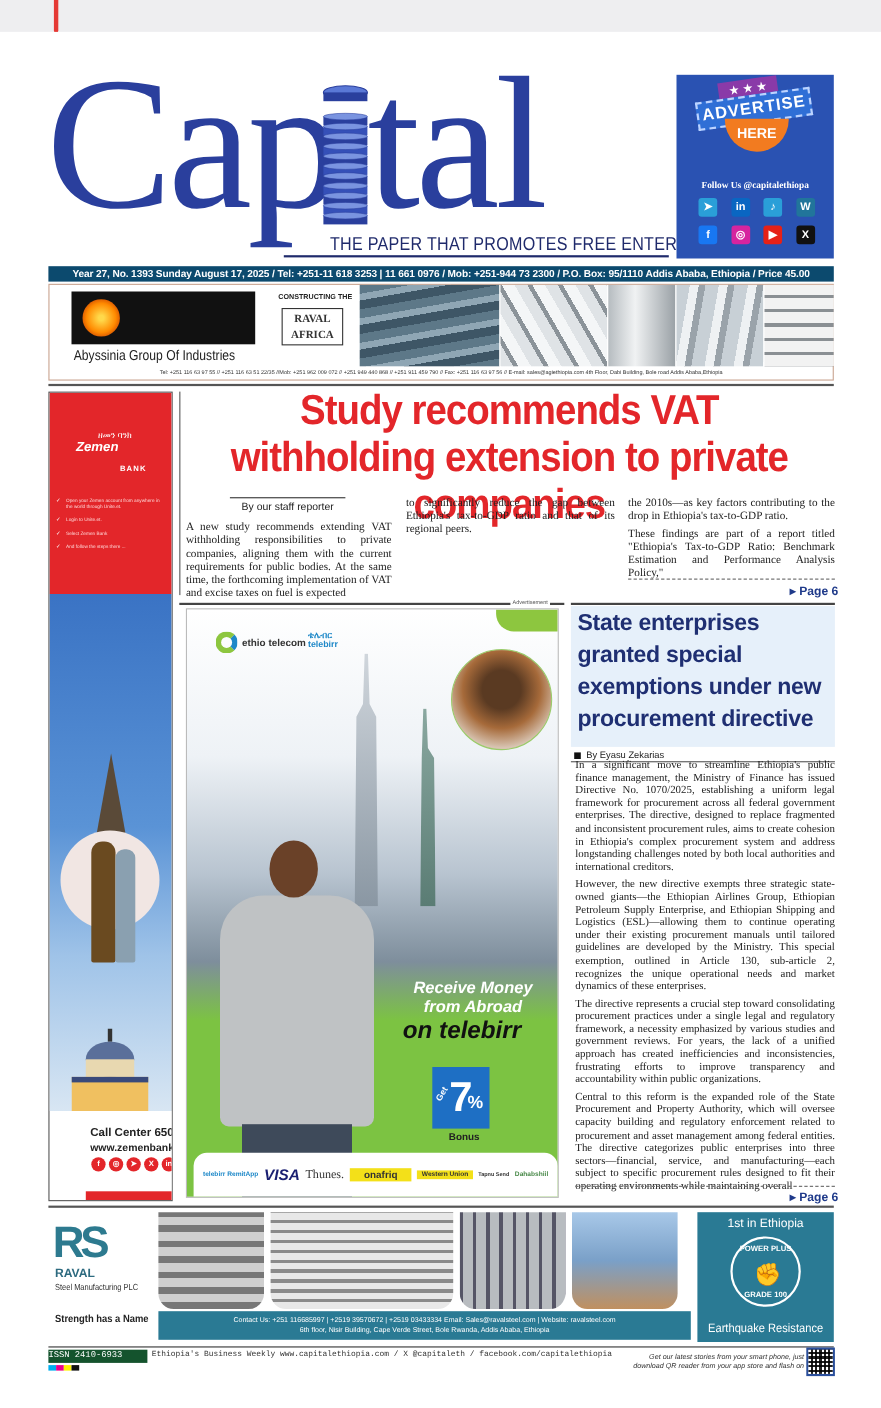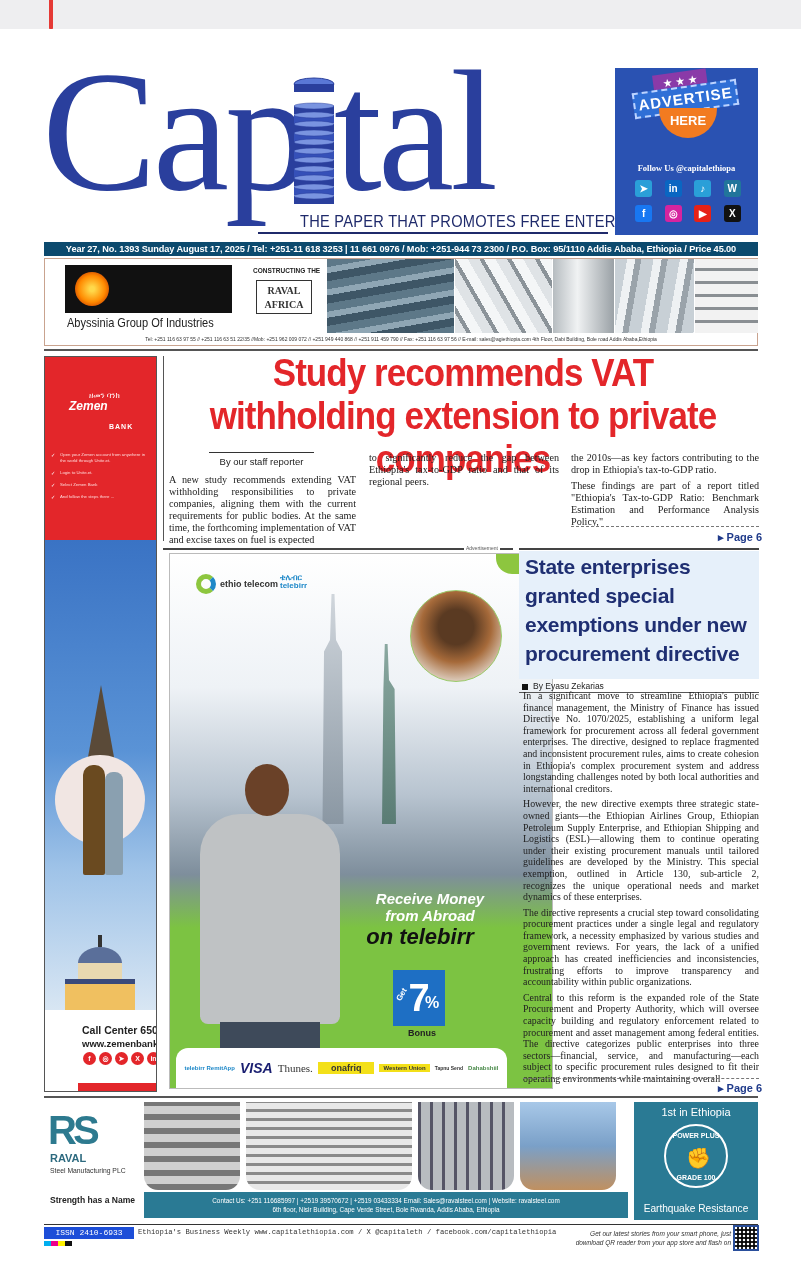--- a/index.html
+++ b/index.html
@@ -72,21 +72,21 @@
 .col2{left:369px;top:452px;width:190px;}
 .col3{left:571px;top:452px;width:188px;}
 .dash-rule{position:absolute;left:571px;top:526px;width:188px;border-top:1px dashed #777;}
 .pageref{position:absolute;font-family:"Liberation Sans",sans-serif;font-weight:bold;font-size:11px;color:#1f3a8a;}
 .pageref-lead{left:718px;top:531px;}
 .rule-mid{position:absolute;left:163px;top:548px;width:350px;height:2px;background:#444;}
 .rule-mid2{position:absolute;left:519px;top:548px;width:240px;height:2px;background:#444;}
 .adv-label{position:absolute;left:464px;top:545px;background:#fff;padding:0 2px;font-size:5px;color:#555;font-family:"Liberation Sans",sans-serif;}
 
 
-.tele{position:absolute;left:169px;top:553px;width:384px;height:536px;border:1px solid #bbb;overflow:hidden;background:linear-gradient(#ffffff 0%,#eef2f6 25%,#b8c4d0 45%,#7e8e9c 60%,#7cc342 70%,#7cc342 100%);}
+.tele{position:absolute;left:169px;top:553px;width:339px;height:536px;border:1px solid #bbb;overflow:hidden;background:linear-gradient(#ffffff 0%,#eef2f6 25%,#b8c4d0 45%,#7e8e9c 60%,#7cc342 70%,#7cc342 100%);}
 .tele-corner{position:absolute;right:0;top:0;width:56px;height:20px;background:#8dc63f;border-radius:0 0 0 16px;}
 .tele-logo{position:absolute;left:26px;top:20px;display:flex;align-items:center;gap:4px;}
 .tele-swirl{width:20px;height:20px;border-radius:50%;border:5px solid #8dc63f;border-right-color:#1e88c8;}
 .tele-name{font-family:"Liberation Sans",sans-serif;font-size:9px;font-weight:bold;color:#333;}
 .tele-sub{position:absolute;left:110px;top:20px;font-family:"Liberation Sans",sans-serif;font-size:8px;color:#1e88c8;font-weight:bold;line-height:8px;}
 .tele-circle{position:absolute;left:240px;top:36px;width:92px;height:92px;border-radius:50%;border:1px solid #9acb6a;background:radial-gradient(circle at 50% 40%,#5a3a22 25%,#a66a3a 50%,#d8c4b2 75%);}
 .tower{position:absolute;left:148px;top:40px;width:30px;height:230px;background:linear-gradient(#d0d6dc,#8a97a3);clip-path:polygon(45% 0,55% 0,60% 20%,80% 25%,85% 100%,15% 100%,20% 25%,40% 20%);}
 .liberty{position:absolute;left:205px;top:90px;width:28px;height:180px;background:linear-gradient(#8aa8a0,#5a7c74);clip-path:polygon(35% 0,45% 0,50% 20%,70% 25%,75% 100%,25% 100%,30% 25%);}
 .man{position:absolute;left:20px;top:210px;width:150px;height:330px;}
 .man-head{position:absolute;left:55px;top:0;width:44px;height:52px;border-radius:50%;background:#6a4128;}
@@ -129,21 +129,21 @@
 .raval-badge{position:absolute;left:590px;top:0;width:124px;height:118px;background:#2a7a94;}
 .raval-first{position:absolute;left:0;top:4px;width:124px;text-align:center;color:#fff;font-family:"Liberation Sans",sans-serif;font-size:11px;}
 .raval-seal{position:absolute;left:30px;top:22px;width:64px;height:64px;border-radius:50%;border:2px solid #fff;color:#fff;font-family:"Liberation Sans",sans-serif;font-weight:bold;font-size:7px;text-align:center;}
 .raval-seal .pp{position:absolute;left:0;top:6px;width:60px;}
 .raval-seal .fist{position:absolute;left:20px;top:20px;font-size:20px;}
 .raval-seal .gr{position:absolute;left:0;top:48px;width:60px;}
 .raval-eq{position:absolute;left:0;top:100px;width:124px;text-align:center;color:#fff;font-family:"Liberation Sans",sans-serif;font-size:11px;transform:scaleX(0.92);}
 
 
 .footer-rule{position:absolute;left:44px;top:1224px;width:714px;height:1px;background:#333;}
-.issn{position:absolute;left:44px;top:1227px;width:90px;height:12px;background:#1d4ed8;color:#fff;font-family:"Liberation Mono",monospace;font-size:8px;line-height:12px;text-align:center;}
+.issn{position:absolute;left:44px;top:1227px;width:90px;height:12px;background:#14532d;color:#fff;font-family:"Liberation Mono",monospace;font-size:8px;line-height:12px;}
 .cmyk{position:absolute;left:44px;top:1241px;display:flex;}
 .cmyk span{width:7px;height:5px;}
 .footer-text{position:absolute;left:138px;top:1228px;font-family:"Liberation Mono",monospace;font-size:7.2px;color:#333;white-space:nowrap;}
 .footer-qrtext{position:absolute;left:565px;top:1229px;width:166px;text-align:right;font-family:"Liberation Sans",sans-serif;font-style:italic;font-size:6.5px;line-height:9px;color:#333;}
 .qr{position:absolute;left:733px;top:1225px;width:26px;height:26px;background:#2a4f9c;padding:2px;}
 .qr div{width:100%;height:100%;background:repeating-linear-gradient(90deg,#fff 0 2px,#222 2px 4px),repeating-linear-gradient(#fff 0 2px,#222 2px 4px);background-blend-mode:multiply;}
 </style>
 </head>
 <body>
 

